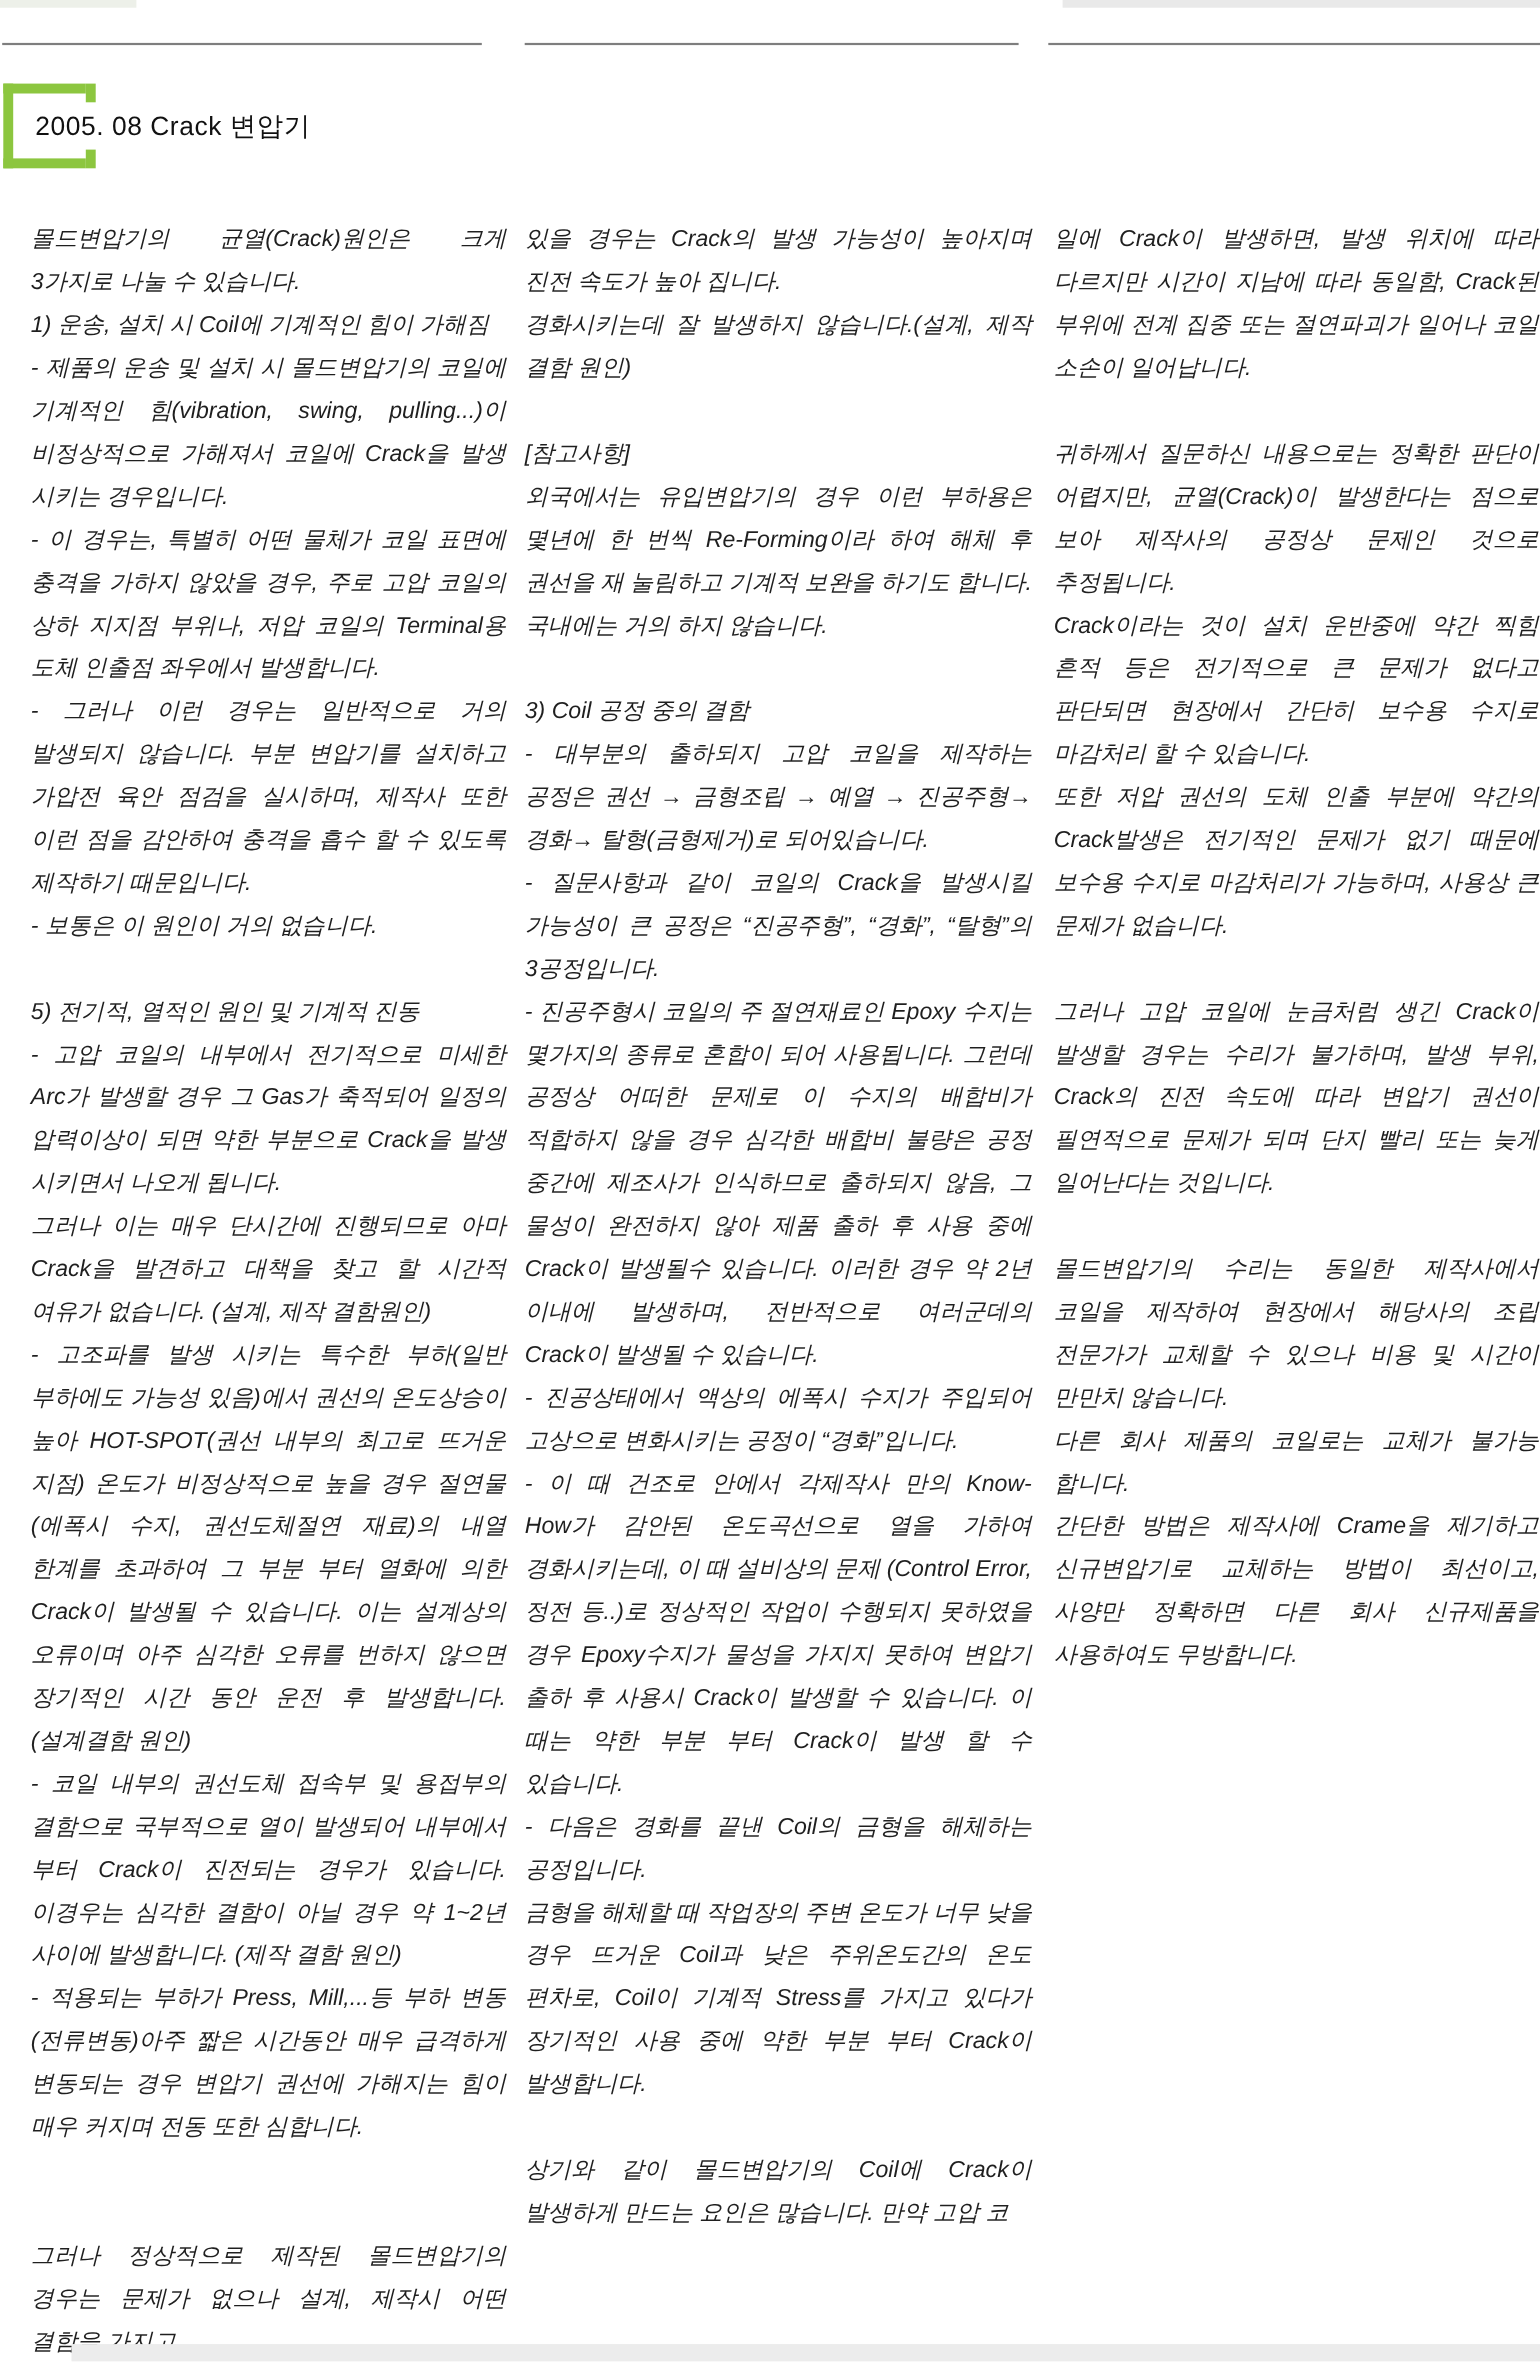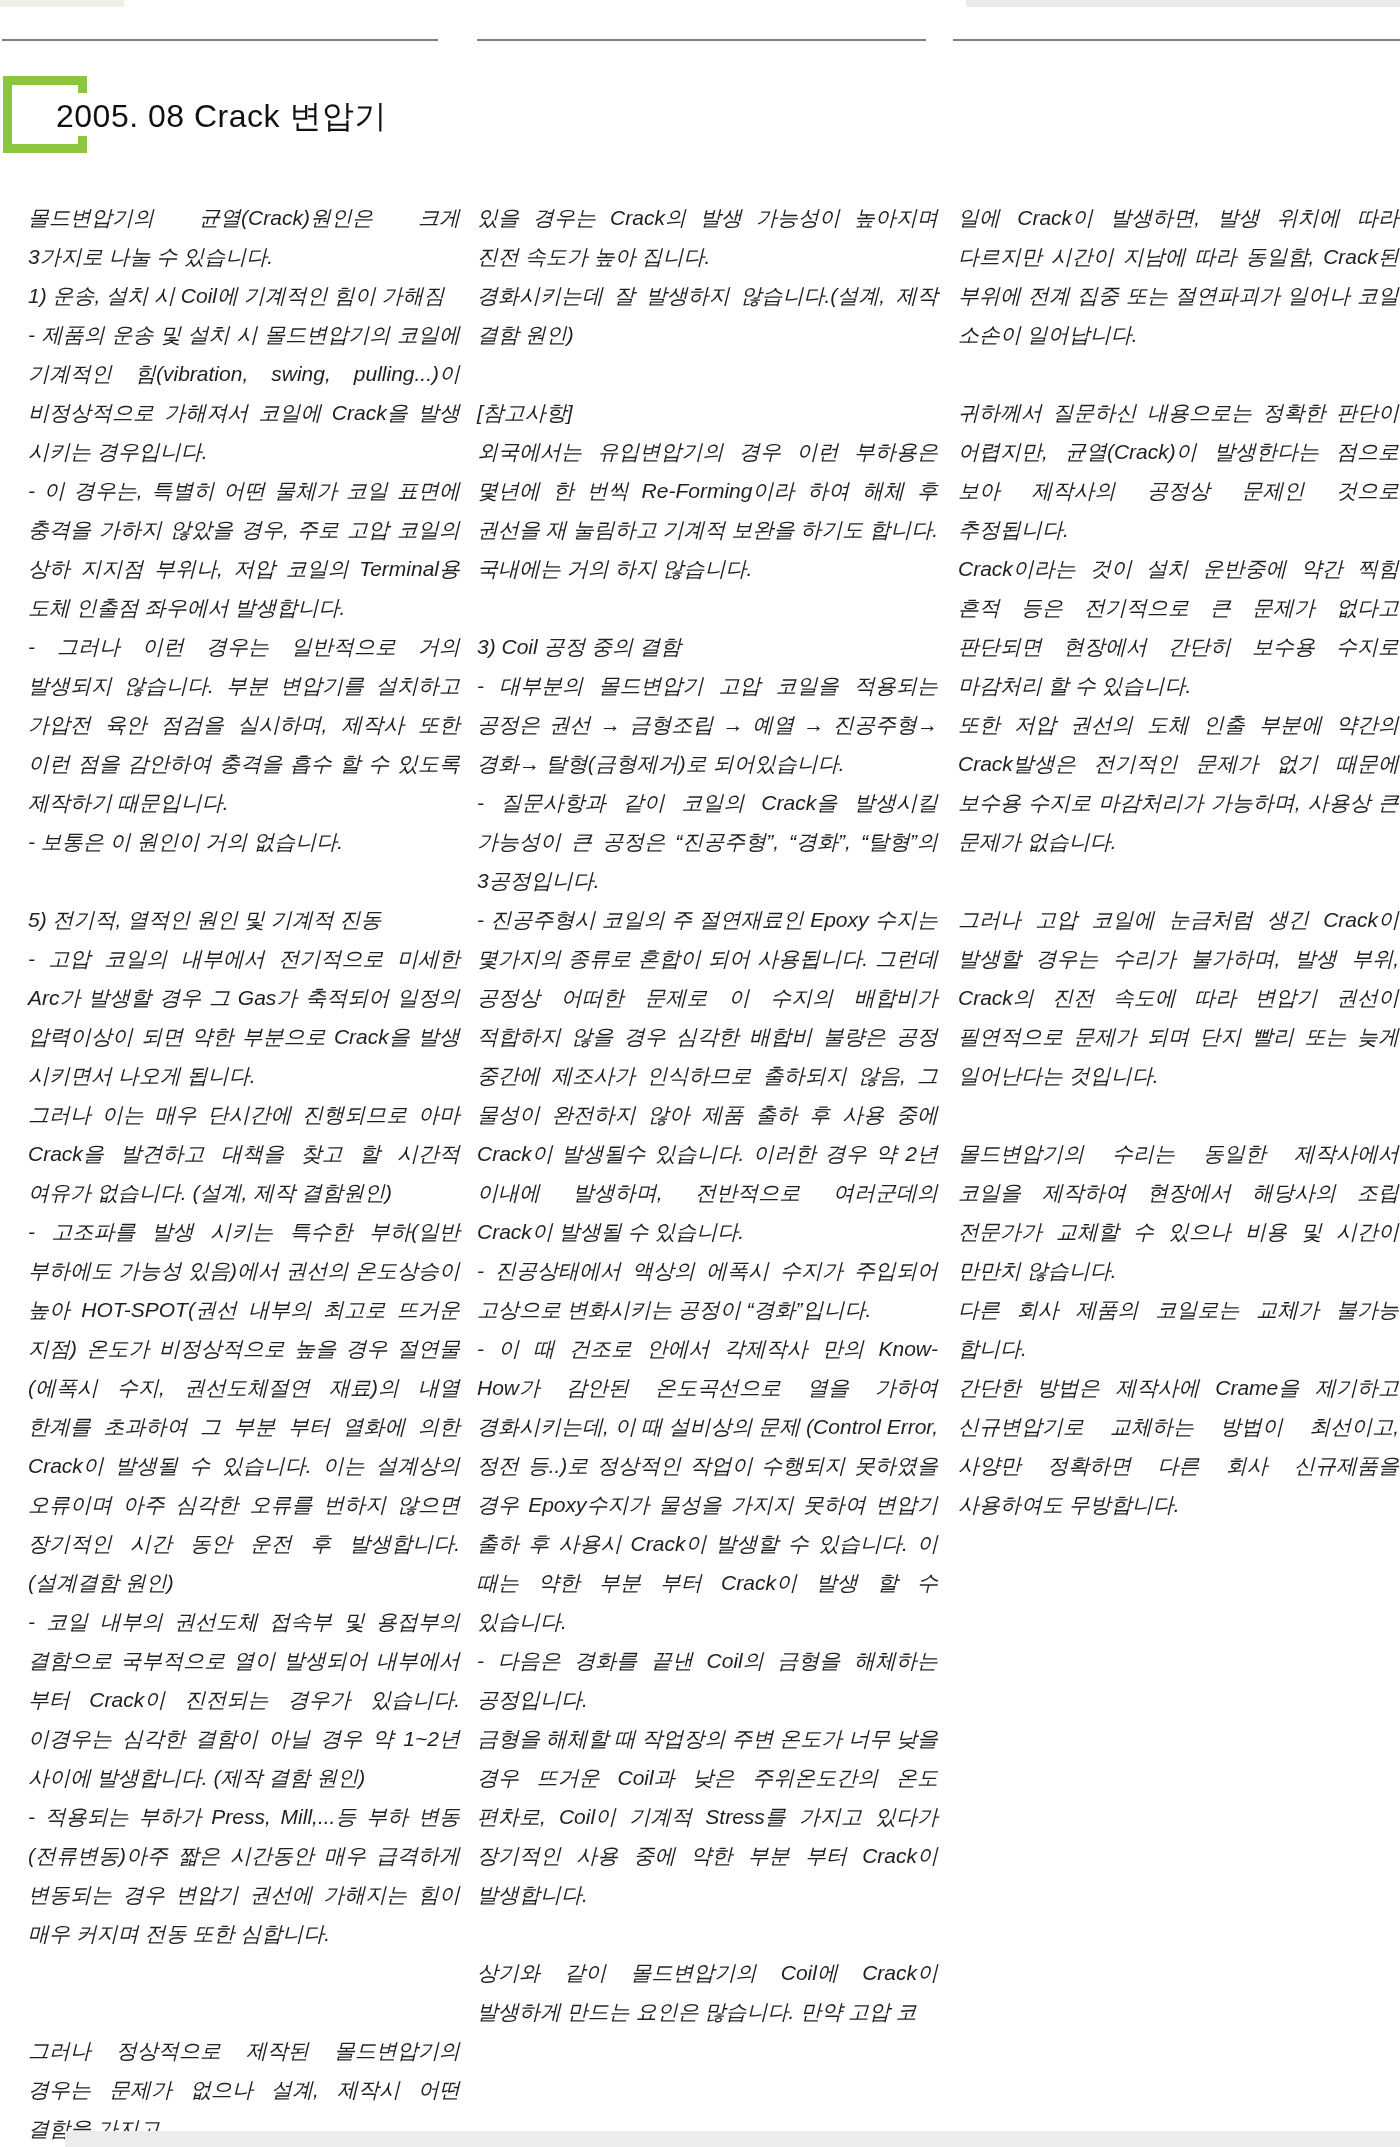--- a/index.html
+++ b/index.html
@@ -38,22 +38,22 @@
     position: absolute;
     right: -9px;
     width: 9px; height: 17px;
     background: #8cc63f;
   }
   .title-bracket::before { top: -9px; }
   .title-bracket::after  { bottom: -9px; }
 
   .page-title {
     position: absolute;
-    left: 56px; top: 98px;
-    font-size: 32px;
+    left: 32px; top: 98px;
+    font-size: 24px;
     line-height: 36px;
     letter-spacing: 0.5px;
     color: #111;
     white-space: nowrap;
   }
 
   
   .col {
     position: absolute;
     top: 198px;
@@ -127,21 +127,21 @@
       <p>있을 경우는 Crack의 발생 가능성이 높아지며 진전 속도가 높아 집니다.</p>
 
       <p>경화시키는데 잘 발생하지 않습니다.(설계, 제작 결함 원인)</p>
 
       <p class="gap-1">[참고사항]</p>
 
       <p>외국에서는 유입변압기의 경우 이런 부하용은 몇년에 한 번씩 Re-Forming이라 하여 해체 후 권선을 재 눌림하고 기계적 보완을 하기도 합니다. 국내에는 거의 하지 않습니다.</p>
 
       <p class="gap-1">3) Coil 공정 중의 결함</p>
 
-      <p>- 대부분의 몰드변압기 고압 코일을 적용되는 공정은 권선 → 금형조립 → 예열 → 진공주형→ 경화→ 탈형(금형제거)로 되어있습니다.</p>
+      <p>- 대부분의 출하되지 고압 코일을 제작하는 공정은 권선 → 금형조립 → 예열 → 진공주형→ 경화→ 탈형(금형제거)로 되어있습니다.</p>
 
       <p>- 질문사항과 같이 코일의 Crack을 발생시킬 가능성이 큰 공정은 “진공주형”, “경화”, “탈형”의 3공정입니다.</p>
 
       <p>- 진공주형시 코일의 주 절연재료인 Epoxy 수지는 몇가지의 종류로 혼합이 되어 사용됩니다. 그런데 공정상 어떠한 문제로 이 수지의 배합비가 적합하지 않을 경우 심각한 배합비 불량은 공정 중간에 제조사가 인식하므로 출하되지 않음, 그 물성이 완전하지 않아 제품 출하 후 사용 중에 Crack이 발생될수 있습니다. 이러한 경우 약 2년 이내에 발생하며, 전반적으로 여러군데의 Crack이 발생될 수 있습니다.</p>
 
       <p>- 진공상태에서 액상의 에폭시 수지가 주입되어 고상으로 변화시키는 공정이 “경화”입니다.</p>
 
       <p>- 이 때 건조로 안에서 각제작사 만의 Know-How가 감안된 온도곡선으로 열을 가하여 경화시키는데, 이 때 설비상의 문제 (Control Error, 정전 등..)로 정상적인 작업이 수행되지 못하였을 경우 Epoxy수지가 물성을 가지지 못하여 변압기 출하 후 사용시 Crack이 발생할 수 있습니다. 이 때는 약한 부분 부터 Crack이 발생 할 수 있습니다.</p>
 
       <p>- 다음은 경화를 끝낸 Coil의 금형을 해체하는 공정입니다.</p>

